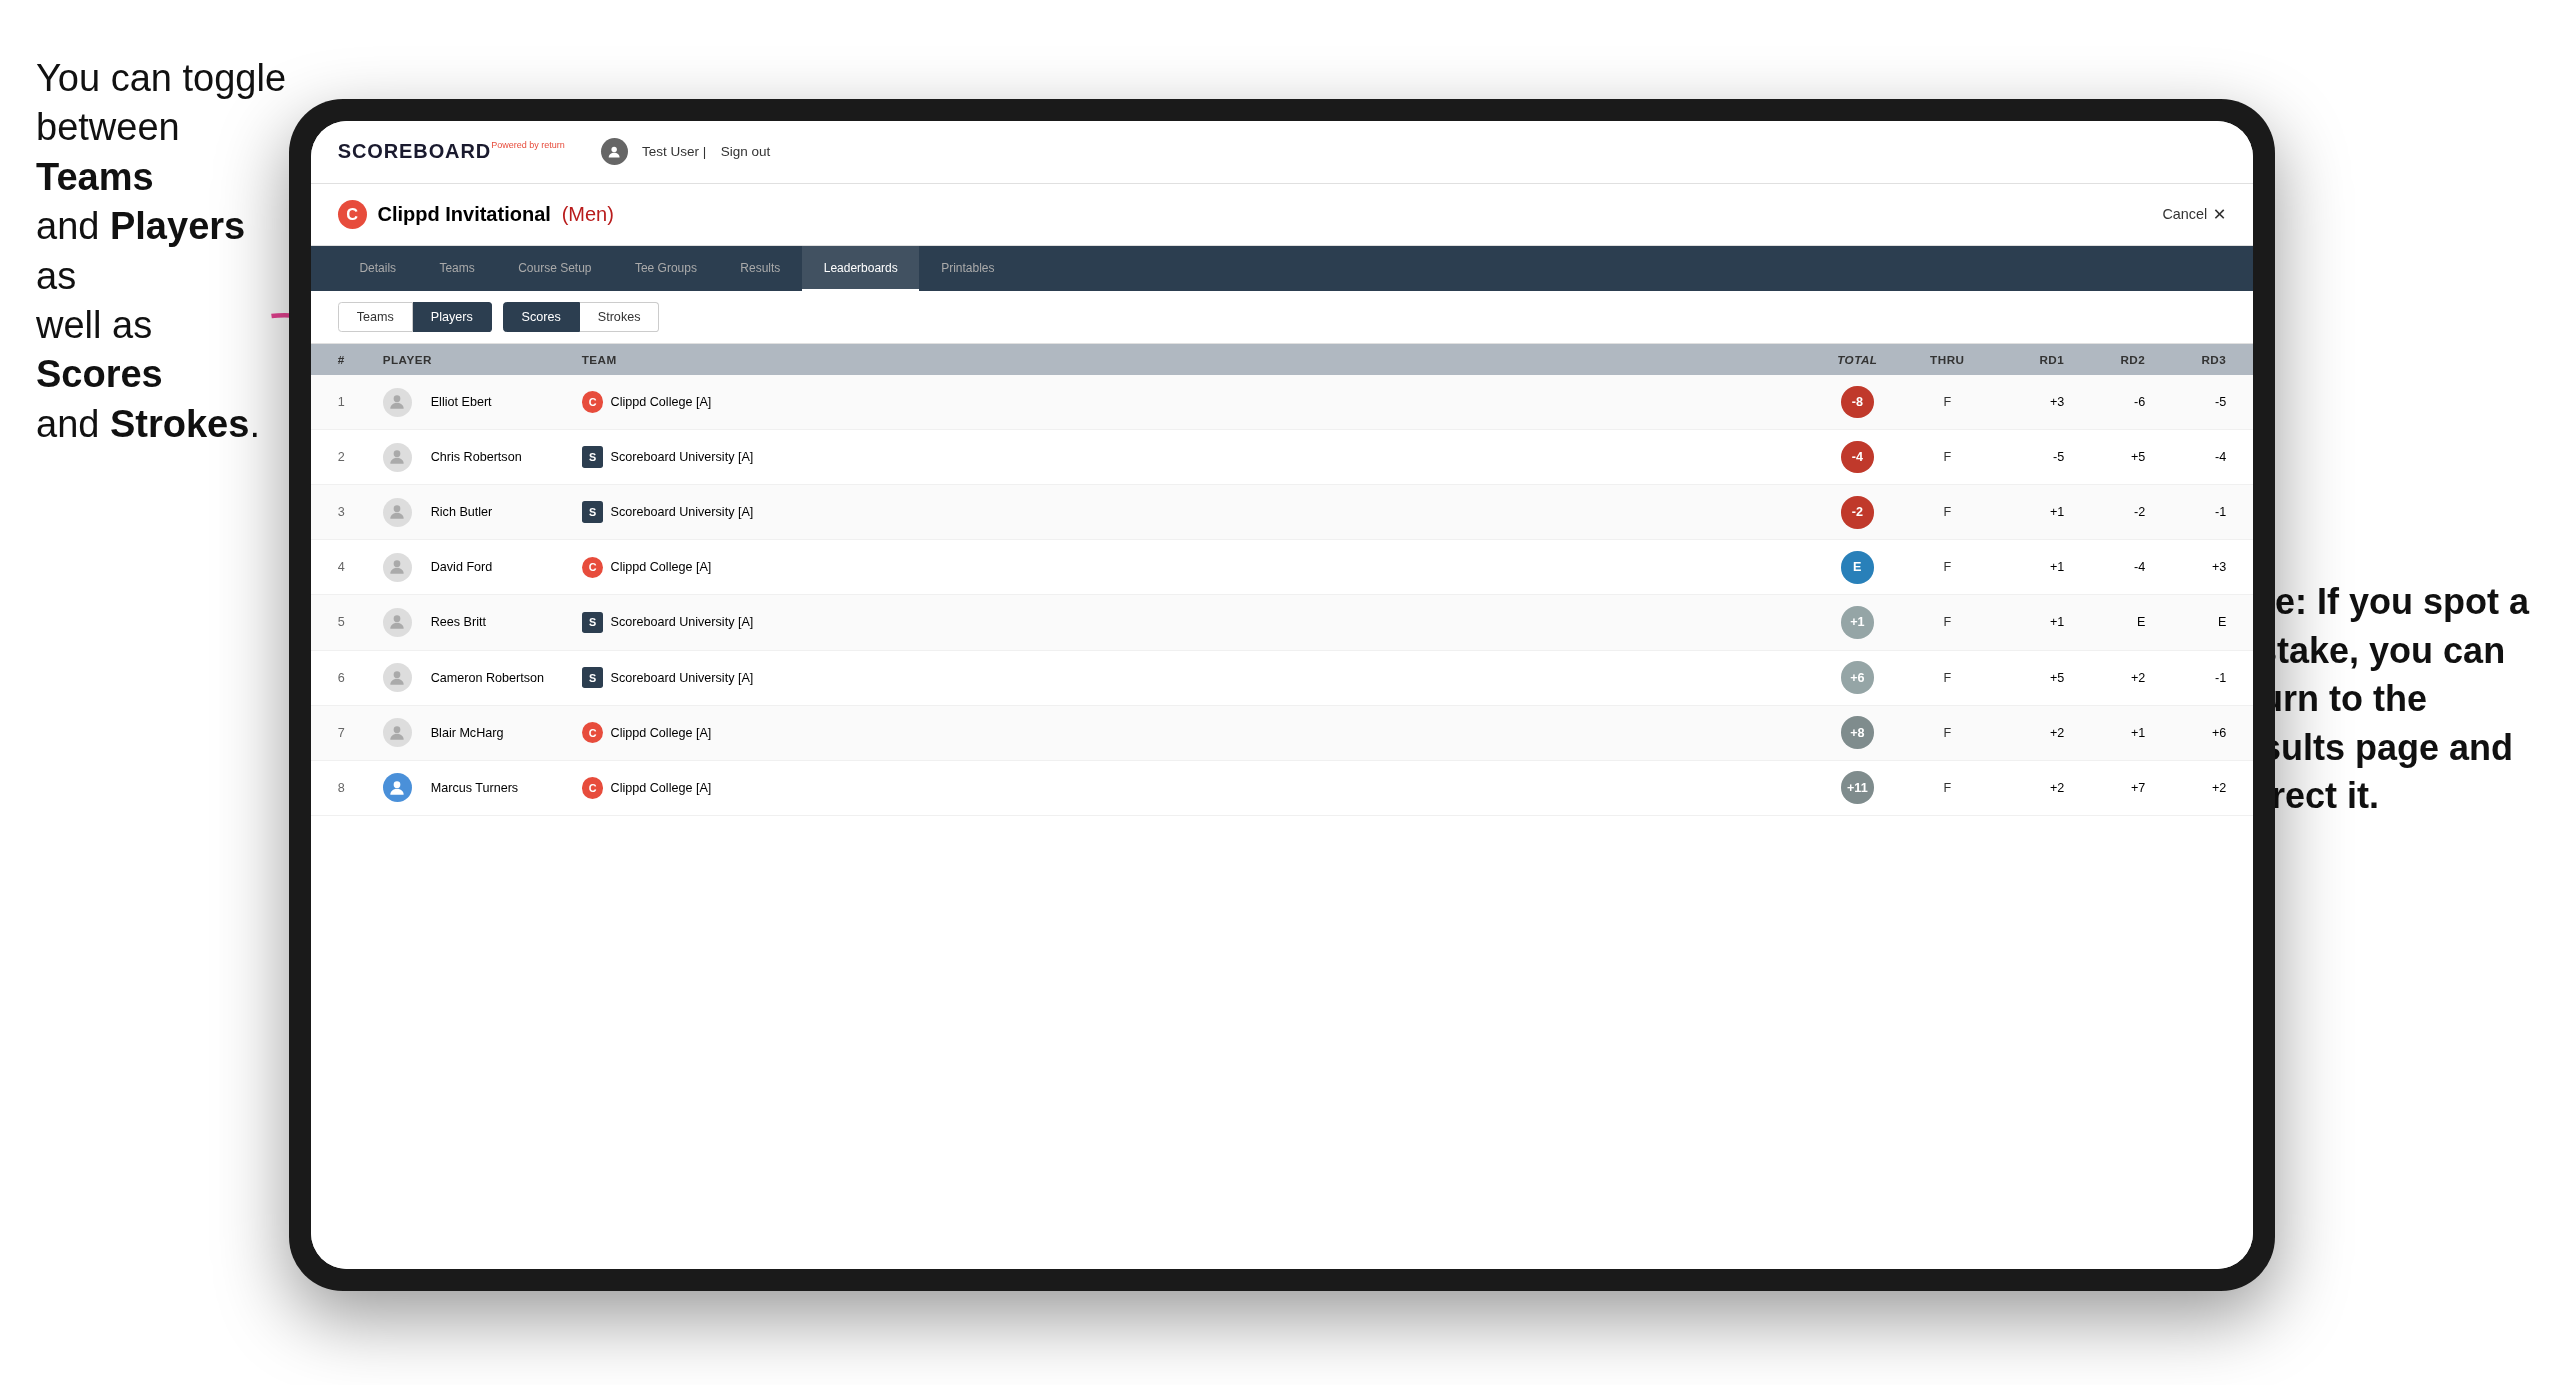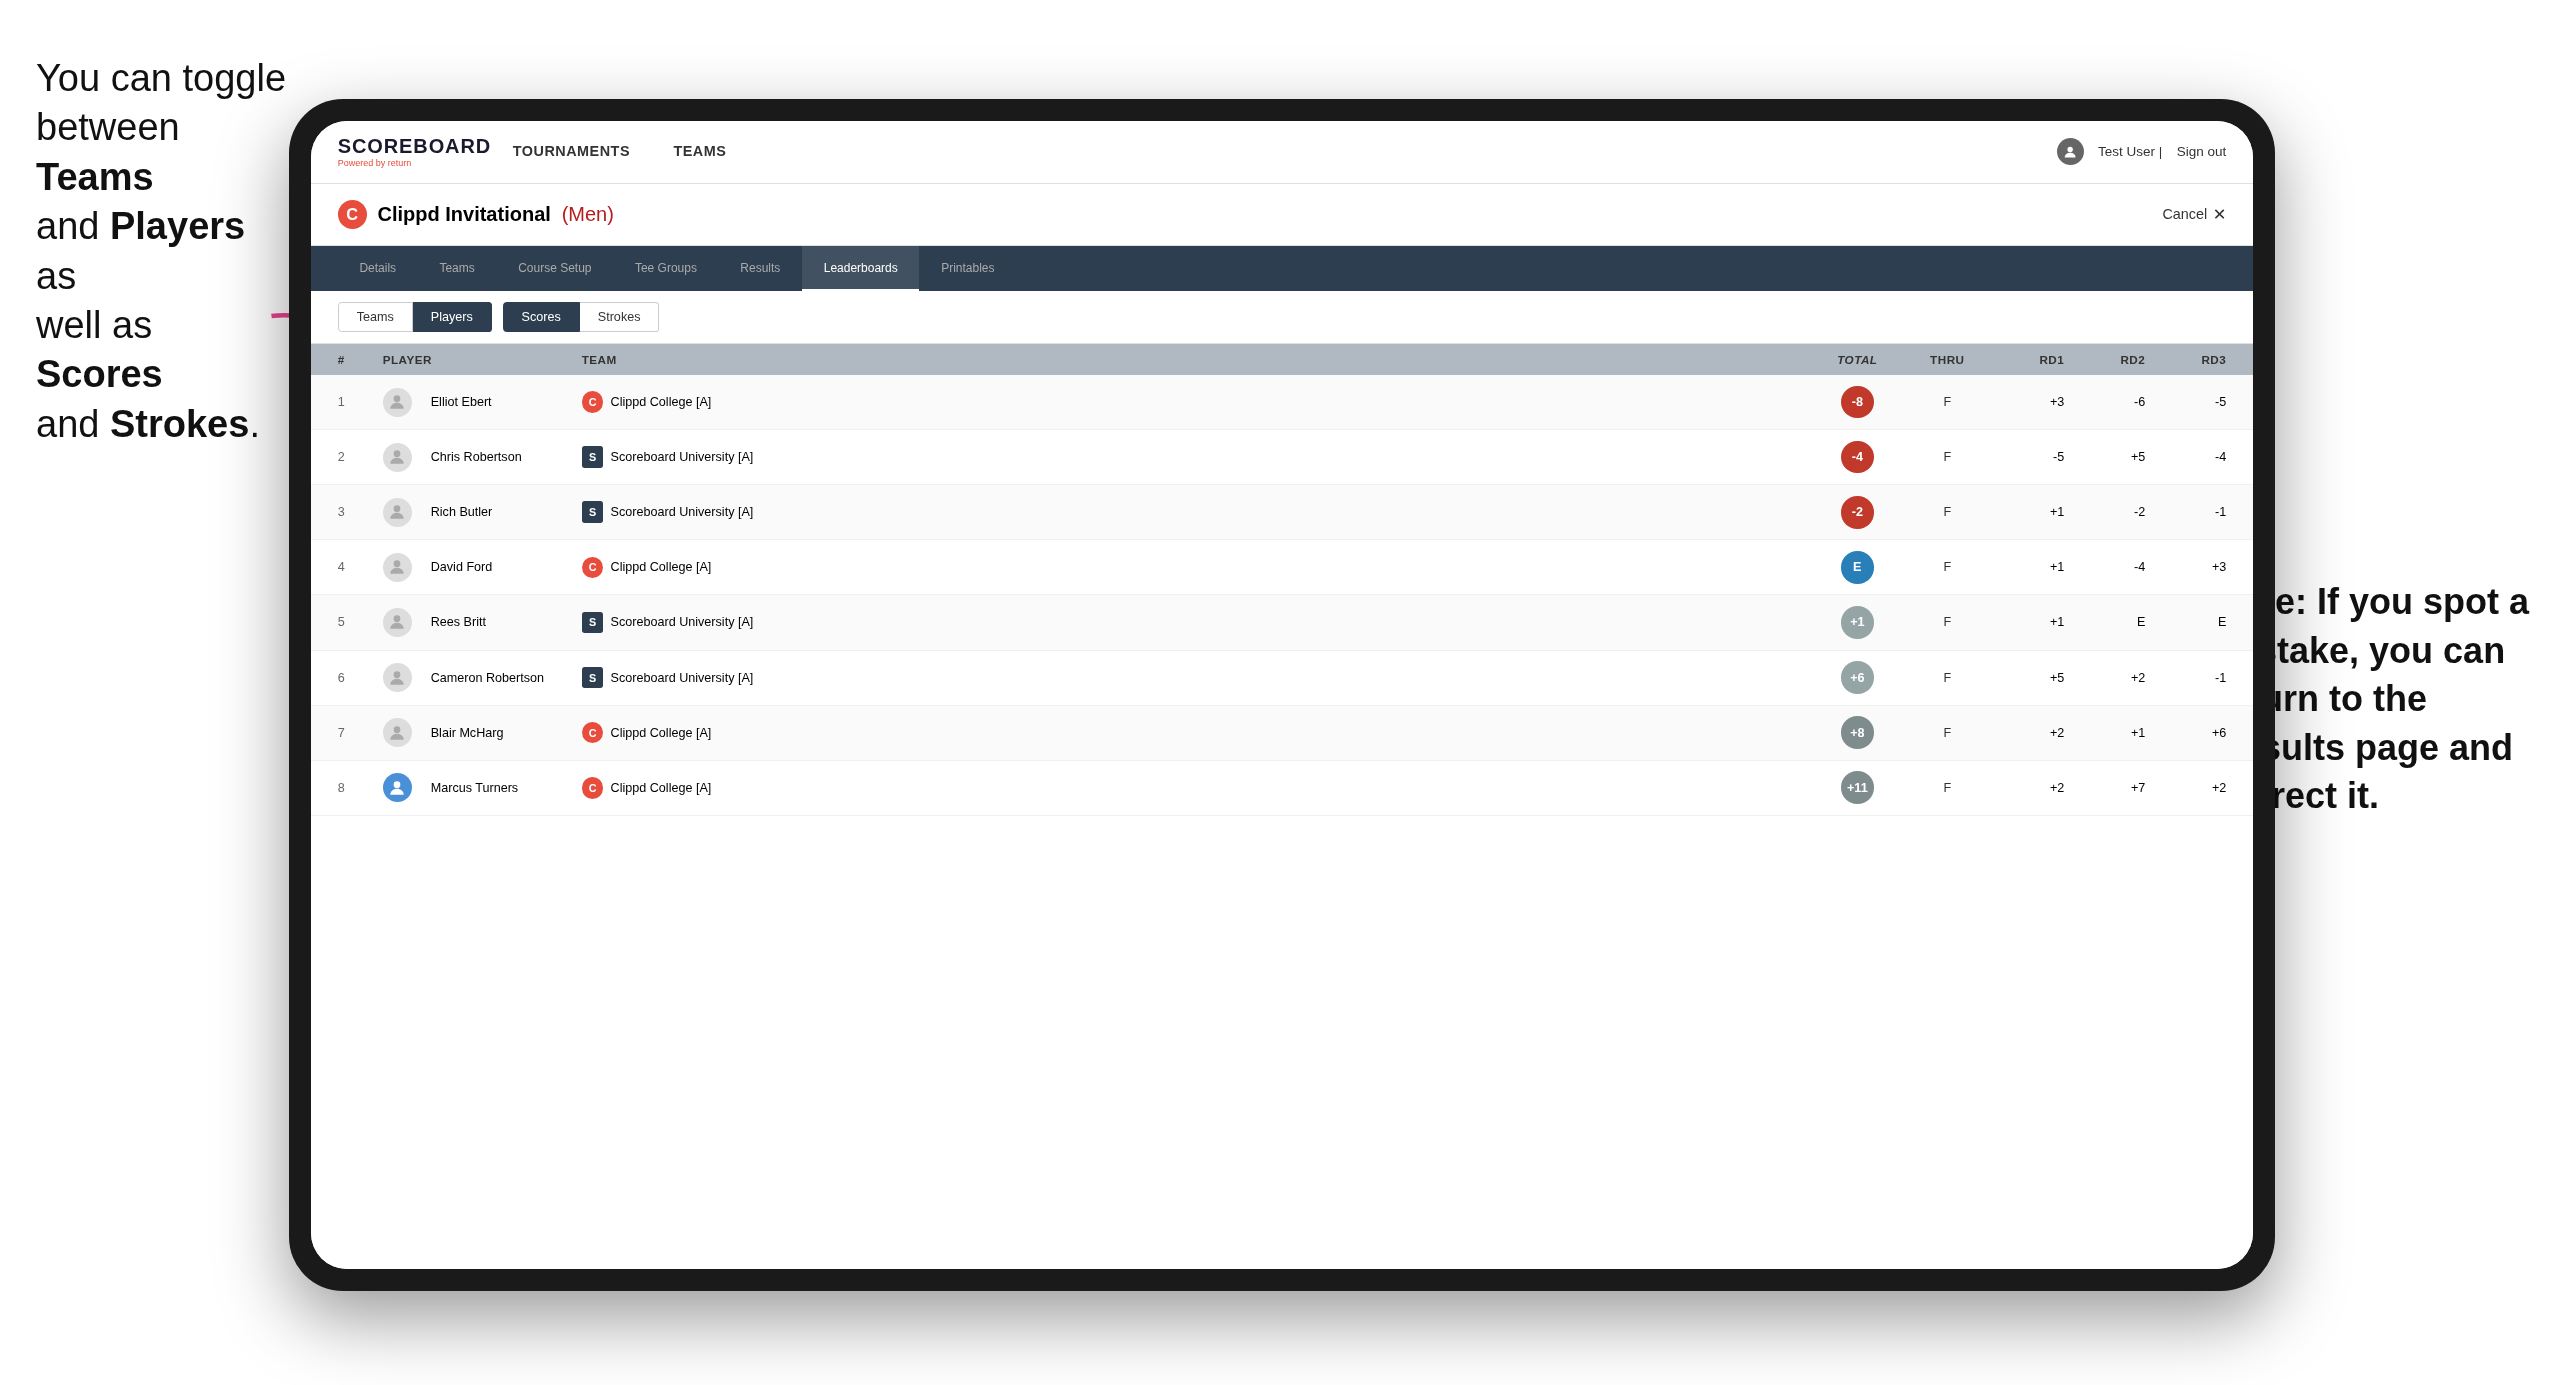--- a/index.html
+++ b/index.html
@@ -83,21 +83,22 @@
       height: 63px;
       display: flex;
       align-items: center;
       padding: 0 27px;
       border-bottom: 0.9px solid #e0e0e0;
       flex-shrink: 0;
     }
 
     .scoreboard-logo {
       display: flex;
-      flex-direction: column;
+      flex-direction: row;
+      margin-right: 36px;
     }
     .logo-title {
       font-size: 20px;
       font-weight: 900;
       letter-spacing: 0.9px;
       color: #1a1a2e;
     }
     .logo-subtitle {
       font-size: 9px;
       color: #888;
@@ -330,24 +331,20 @@
   <div class="tablet-screen">
     <div class="app-content">
 
       <div class="top-nav">
         <div class="scoreboard-logo">
           <span class="logo-title">SCOREBOARD</span>
           <span class="logo-subtitle">
             <span>Powered by </span><span style="color:#e74c3c;">return</span>
           </span>
         </div>
-        <div class="nav-links">
-          <div class="nav-link">TOURNAMENTS</div>
-          <div class="nav-link">TEAMS</div>
-        </div>
         <div class="nav-right">
           <div class="user-icon">
             <svg width="16.3" height="16.3" viewBox="0 0 24 24" fill="white">
                 <circle cx="12" cy="8" r="4"></circle>
                 <path d="M4 20c0-4 3.6-7 8-7s8 3 8 7"></path>
               </svg>
           </div>
           <span>Test User |</span>
           <span style="cursor:pointer;">Sign out</span>
         </div>

